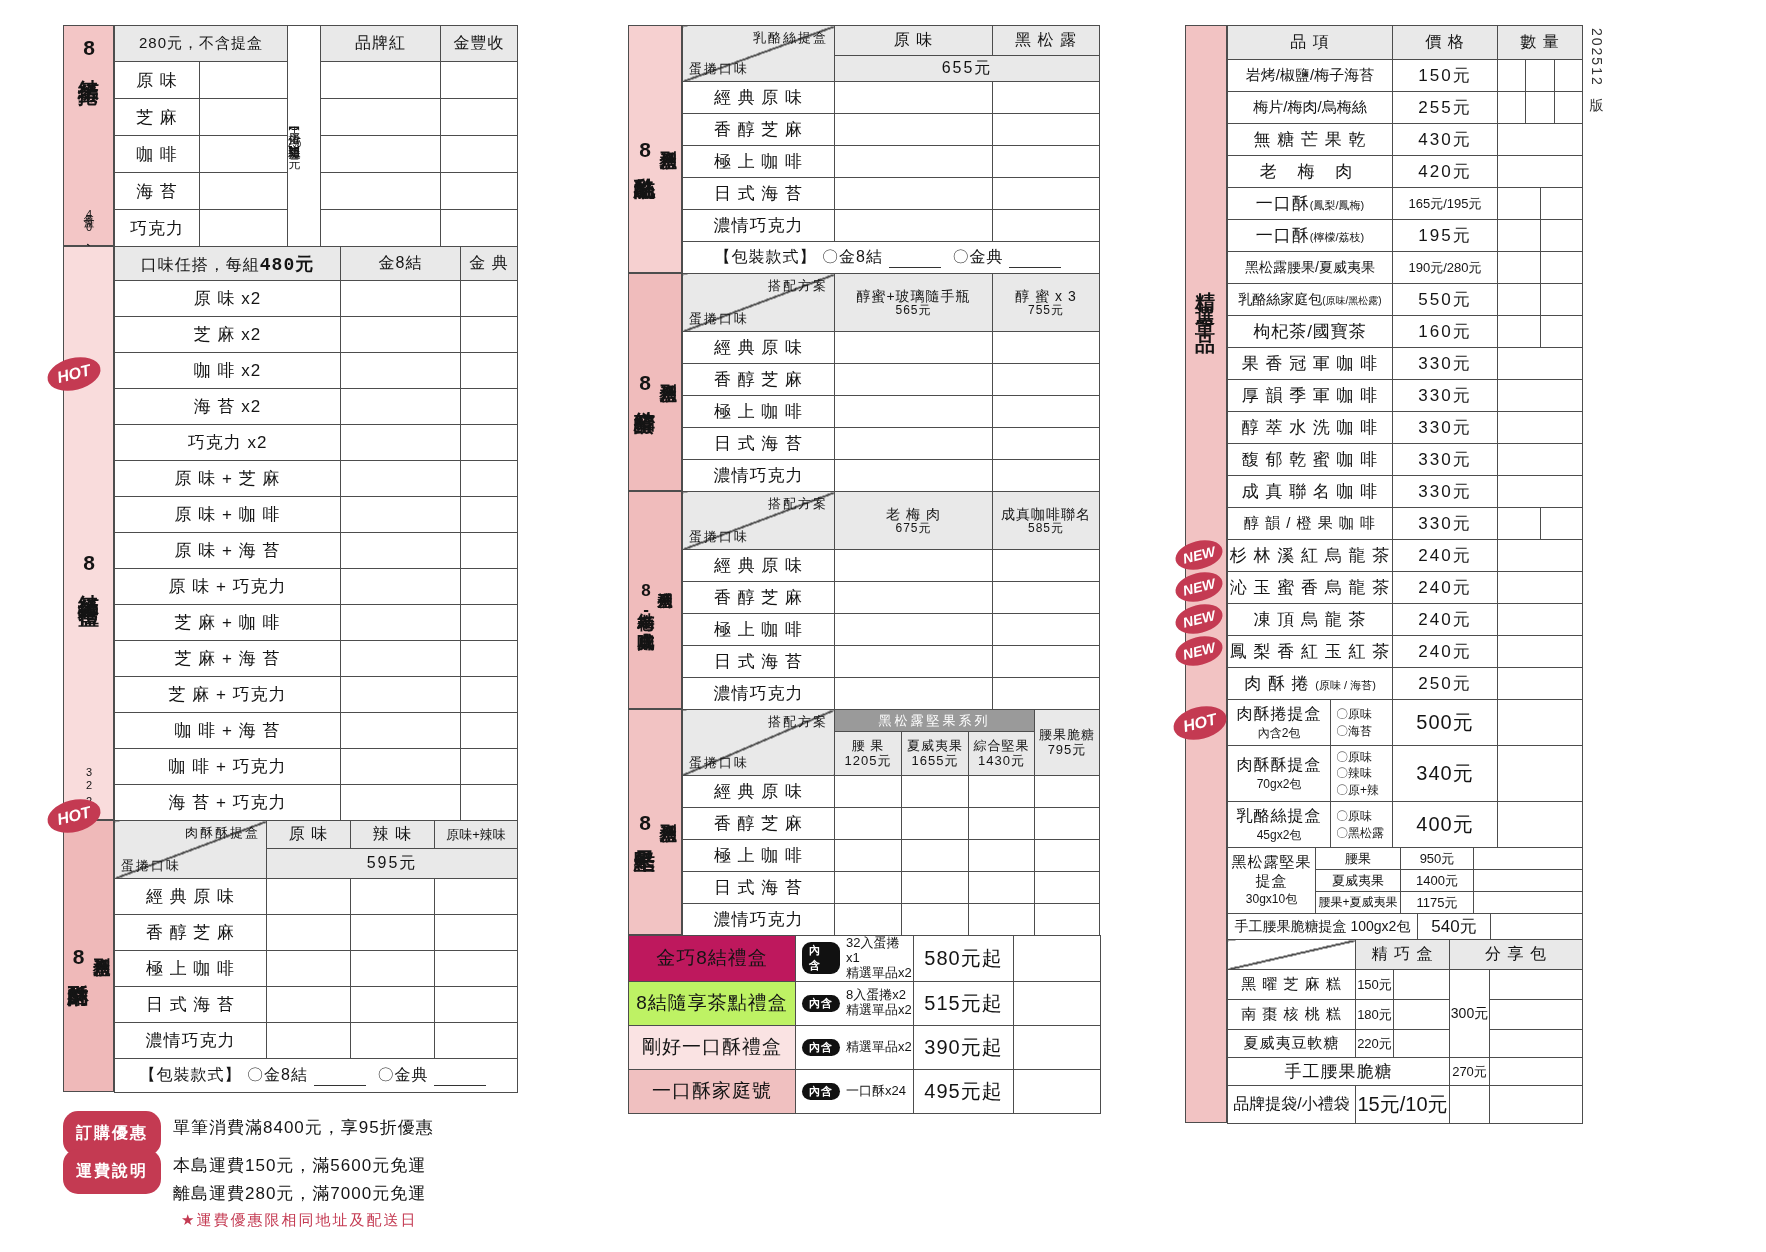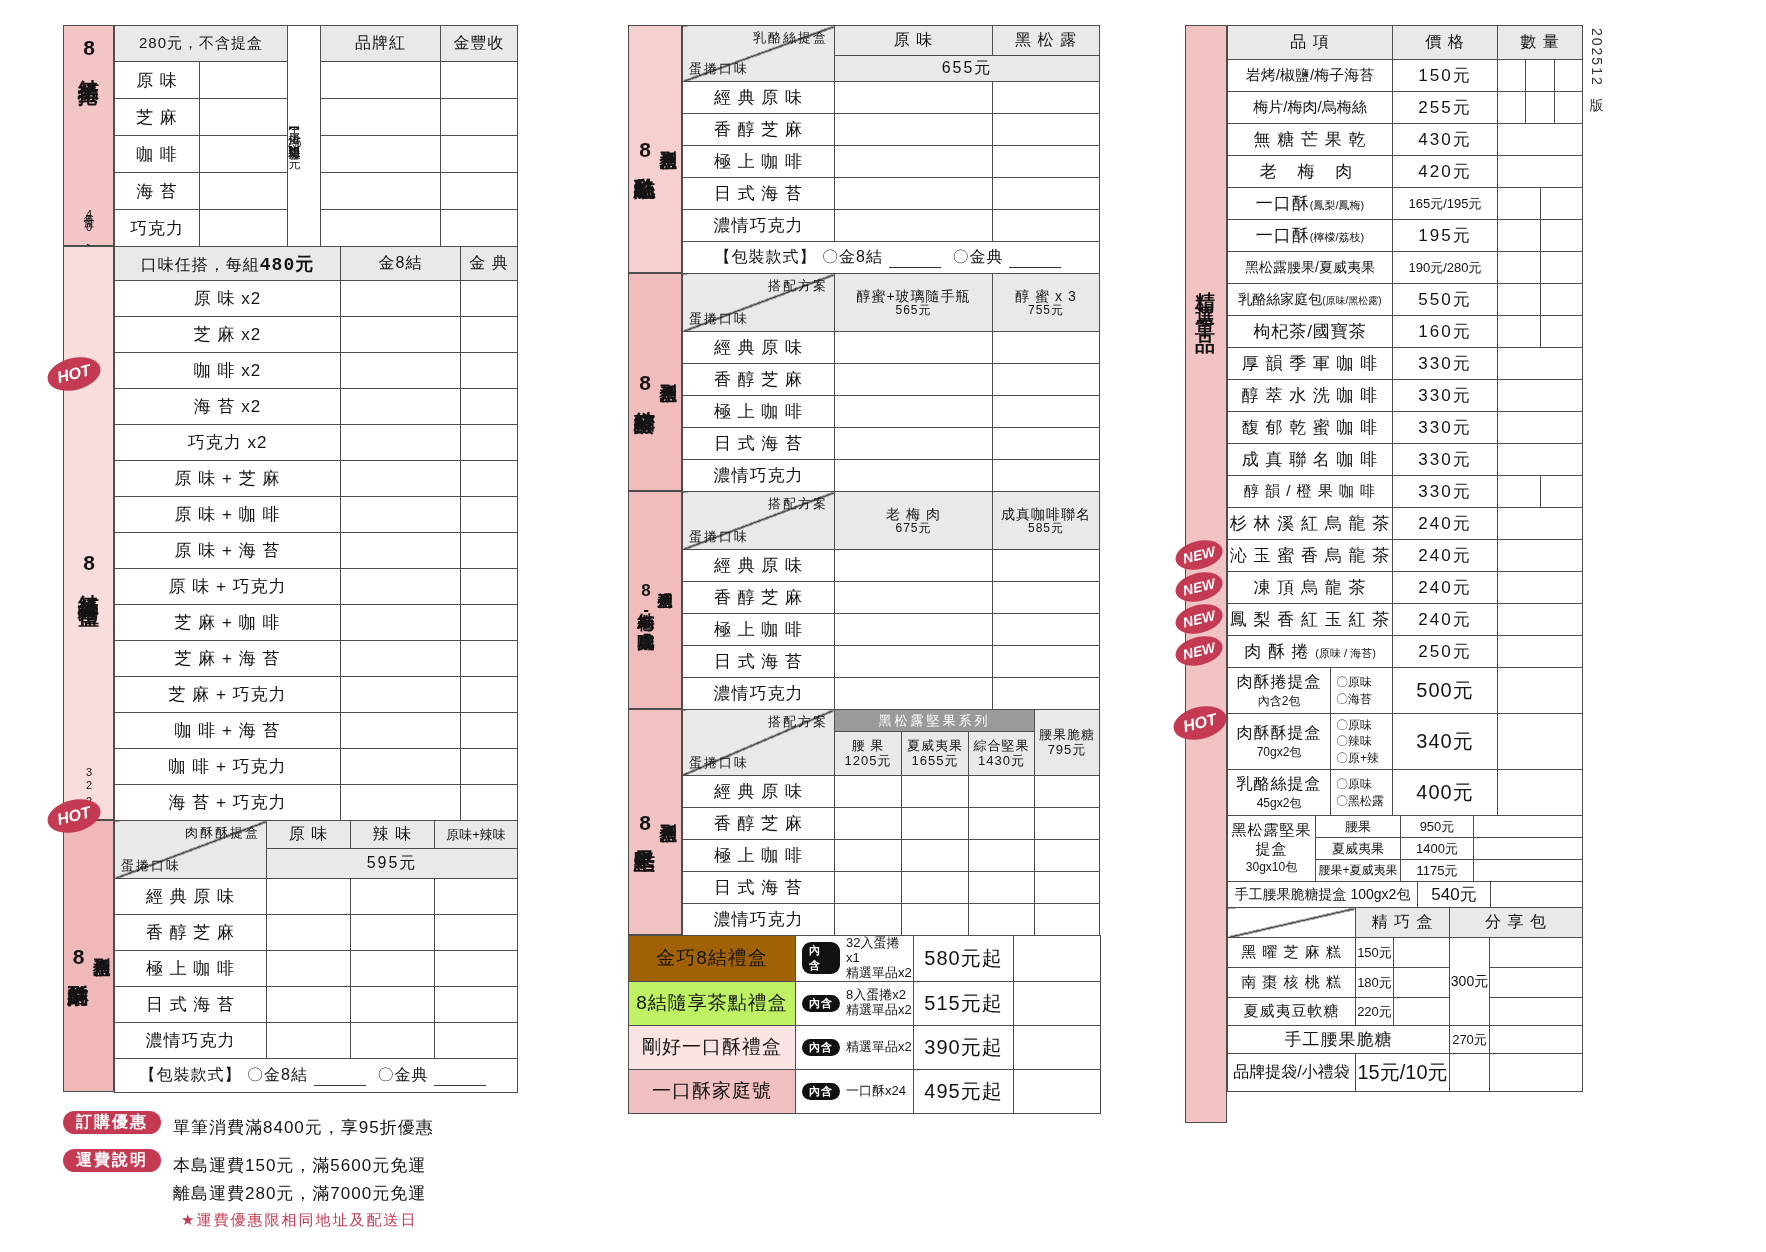--- a/index.html
+++ b/index.html
@@ -37,34 +37,34 @@
   .obadge.sm{width:48px;height:28px;font-size:14px;}
   .banner{background:#9a9a9a;color:#fff;font-size:13px;letter-spacing:3px;}
   .two{line-height:1.15;}
   .two .n{display:block;font-size:14px;} .two .p{display:block;font-size:12px;letter-spacing:1px;}
   .two .p13{display:block;font-size:13px;}
   .two .n13{display:block;font-size:13px;}
   .packrow{font-size:16px;letter-spacing:1px;}
   .ub{display:inline-block;width:52px;border-bottom:1.5px solid #333;height:15px;vertical-align:bottom;margin:0 6px;}
   .inc{display:inline-block;background:#111;color:#fff;border-radius:9px;padding:1px 7px;font-size:11px;font-weight:bold;letter-spacing:1px;}
   .gsname{font-size:19px;letter-spacing:1px;}
-  .gs0{background:#a16207;margin-left:8px;} .gs1{background:#bef264;} .gs2{background:#fae3e3;} .gs3{background:#f0c0c0;}
+  .gs0{background:#be185d;margin-left:8px;} .gs1{background:#bef264;} .gs2{background:#fae3e3;} .gs3{background:#f0c0c0;}
   .contents{display:flex;align-items:center;justify-content:flex-start;gap:6px;padding-left:6px;text-align:left;}
   .contents .ctxt{font-size:13px;line-height:1.15;}
   .bigprice{font-size:20px;letter-spacing:1px;}
   .rel{position:relative;}
   .qs{position:absolute;top:0;left:0;right:0;bottom:0;display:flex;}
   .qs i{flex:1;border-left:1px solid #4d4d4d;}
   .qs i:first-child{border-left:none;}
   .sub{font-size:11px;letter-spacing:0;}
   .opts{font-size:12px;line-height:1.35;text-align:left;padding-left:5px;letter-spacing:0;}
   .name2 .nm{display:block;font-size:16px;letter-spacing:1px;}
   .name2 .nt{display:block;font-size:12px;letter-spacing:0;}
   .pill{display:inline-flex;align-items:center;justify-content:center;background:#c43a52;color:#fff;
-        border-radius:15px;padding:1px 13px;font-size:16px;font-weight:bold;letter-spacing:2px;}
+        border-radius:15px;padding:12px 13px;font-size:16px;font-weight:bold;letter-spacing:2px;}
   .promoline{position:absolute;display:flex;align-items:flex-start;gap:12px;font-size:17px;letter-spacing:1px;}
   .promotxt{padding-top:3px;line-height:28px;}
   .rednote{position:absolute;color:#c43a52;font-size:15px;letter-spacing:2px;}
   .ver{position:absolute;left:1588px;top:28px;writing-mode:vertical-rl;font-size:14px;letter-spacing:2px;color:#333;}
   .share{font-size:14px;}
   b.hb{font-size:18px;font-family:Liberation Mono, monospace;}
 </style>
 </head>
 <body>
 
@@ -699,20 +699,25 @@
               <td class="lbl">枸杞茶/國寶茶</td>
               <td class="price">160元</td>
               <td class="rel">
                 <div class="qs">
                   <i></i>
                   <i></i>
                 </div>
               </td>
             </tr>
         <tr style="height:32px">
+              <td class="lbl">果 香 冠 軍 咖 啡</td>
+              <td class="price">330元</td>
+              <td class="fill"></td>
+            </tr>
+        <tr style="height:32px">
               <td class="lbl">厚 韻 季 軍 咖 啡</td>
               <td class="price">330元</td>
               <td class="fill"></td>
             </tr>
         <tr style="height:32px">
               <td class="lbl">醇 萃 水 洗 咖 啡</td>
               <td class="price">330元</td>
               <td class="fill"></td>
             </tr>
         <tr style="height:32px">

